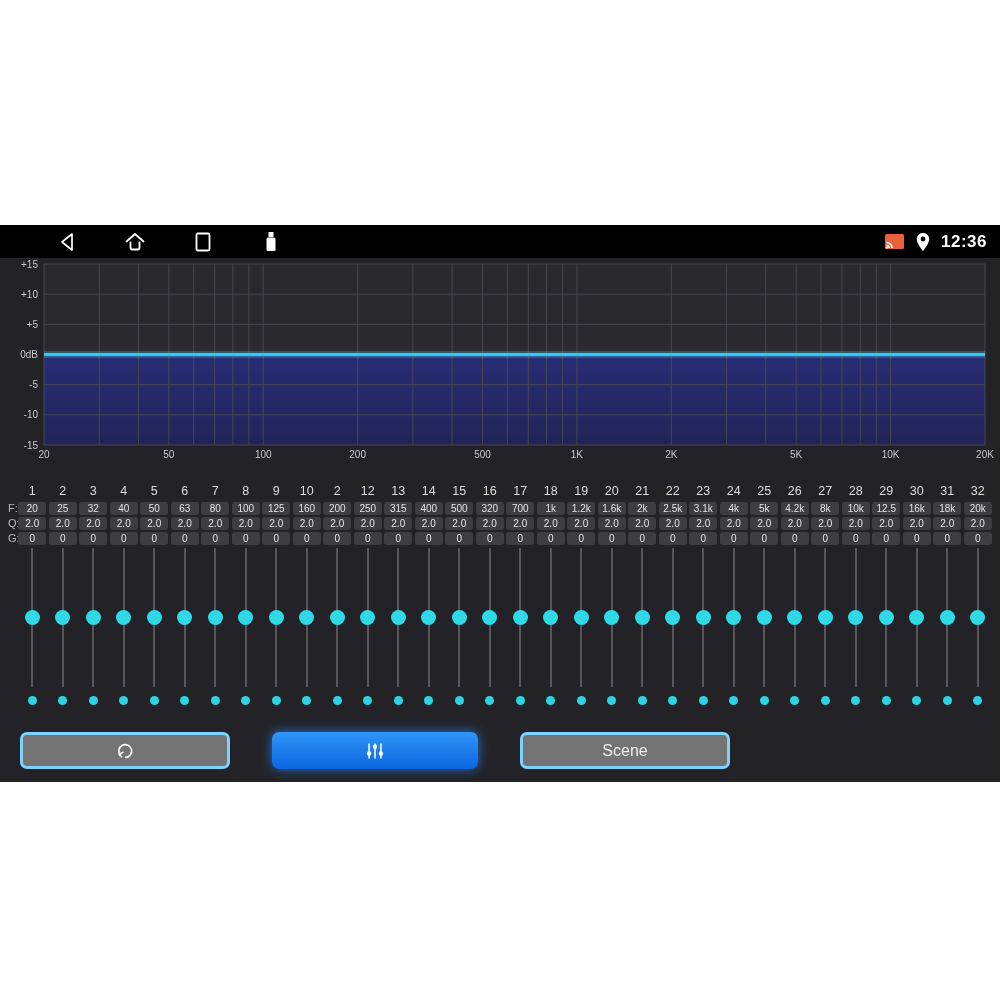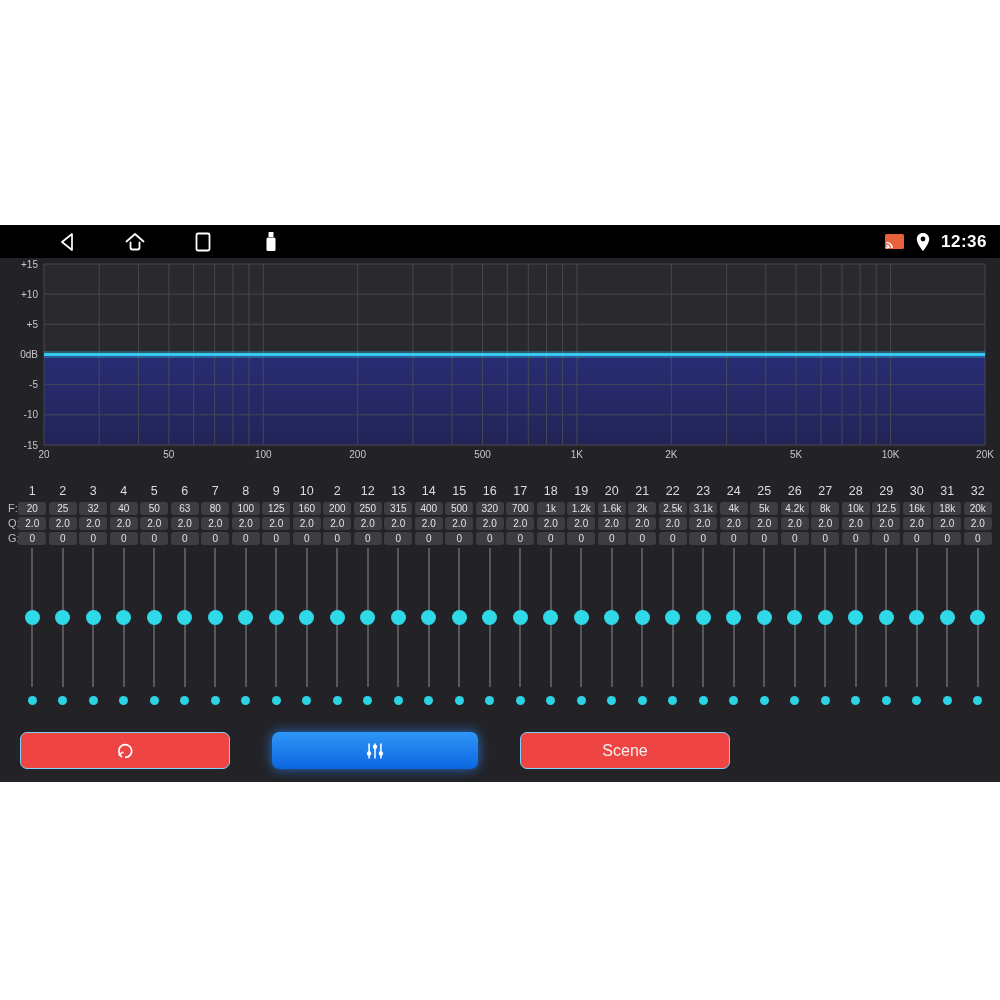--- a/index.html
+++ b/index.html
@@ -43,22 +43,22 @@
   .slider-col{position:relative;height:164px;}
   .slider-track{position:absolute;left:50%;margin-left:-1px;top:0;width:2px;height:139px;
                 background:#58585c;}
   .slider-knob{position:absolute;left:50%;margin-left:-7.5px;top:61.5px;width:15px;height:15px;
                border-radius:50%;background:#2fd9e8;}
   .slider-dot{position:absolute;left:50%;margin-left:-4.5px;top:147.5px;width:9px;height:9px;
               border-radius:50%;background:#2cd3e2;}
 
   
   .action-bar{position:absolute;left:0;top:507px;width:1000px;height:37px;}
-  .btn{position:absolute;top:0;height:37px;border-radius:7px;background:#ef4444;
-       border:1px solid #7dd3fc;box-sizing:border-box;display:flex;align-items:center;
+  .btn{position:absolute;top:0;height:37px;border-radius:7px;background:#737373;
+       border:3px solid #7dd3fc;box-sizing:border-box;display:flex;align-items:center;
        justify-content:center;color:#f0f0f0;font-size:16px;cursor:pointer;}
   .btn-reset{left:20px;width:210px;}
   .btn-eq{left:272px;width:206px;border:none;
           background:linear-gradient(#2f96f7,#0b66e0);
           box-shadow:0 0 12px rgba(43,135,255,.75);}
   .btn-scene{left:520px;width:210px;}
   .btn-sound{left:770px;width:210px;}
 </style>
 </head>
 <body>

